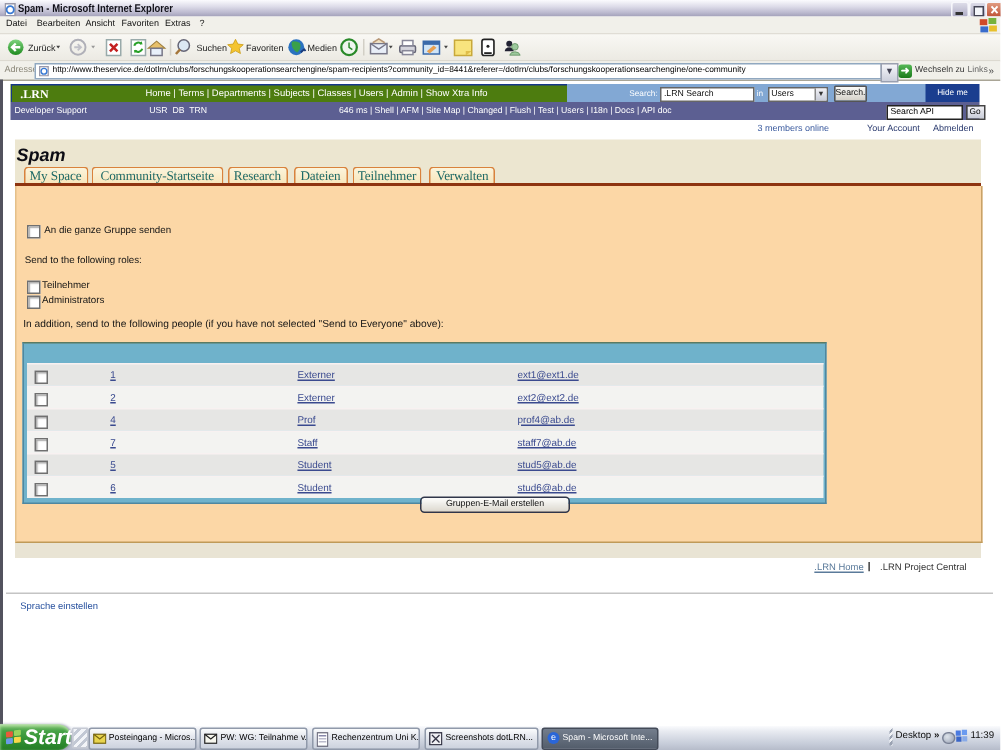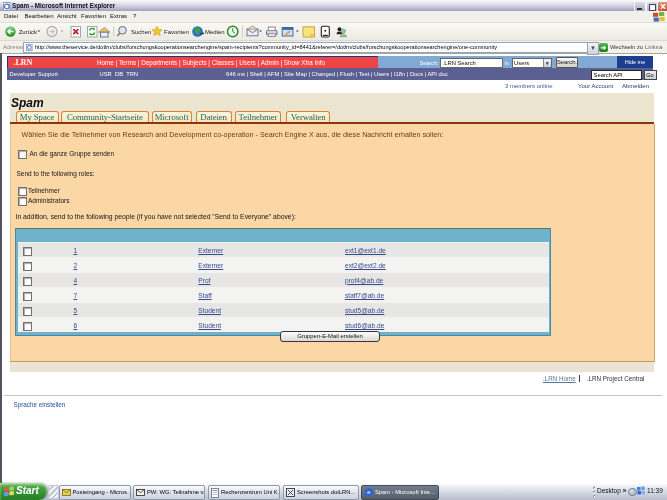--- a/index.html
+++ b/index.html
@@ -19,21 +19,21 @@
 #toolbar{left:0;top:23px;width:667px;height:17px;background:linear-gradient(#f9f8f4,#eceae3);
  border-bottom:1px solid #dcd9d0;}
 #addrbar{left:0;top:41px;width:667px;height:12px;background:#f1f0ea;border-bottom:1px solid #a9a596;font-size:7px;}
 #addr-label{left:3px;top:44px;color:#8a8678;font-size:6px;}
 #addr-input{left:23px;top:42px;width:563px;height:9px;background:#fff;border:1px solid #90a8c0;font-size:5.6px;color:#000;line-height:9px;white-space:nowrap;overflow:hidden;}
 #addr-drop{left:587px;top:42px;width:10px;height:11px;background:linear-gradient(#f6f6fa,#ccd0dc);border:1px solid #9aa0b0;font-size:6px;line-height:10px;text-align:center;color:#445;}
 #go-ico{left:599px;top:43px;width:9px;height:9px;background:linear-gradient(#55b855,#1a7a1a);border-radius:2px;color:#fff;font-size:7px;line-height:9px;text-align:center;font-weight:bold;}
 #go-txt{left:610px;top:44px;font-size:5.8px;color:#333;white-space:nowrap;}
 #links-txt{left:645px;top:44px;font-size:5.8px;color:#666;}
 
-#bluebar{left:7px;top:56px;width:617px;height:12px;background:#ef4444;box-shadow:inset 0 1px 0 #16368a, inset 1px 0 0 #16368a;}
+#bluebar{left:7px;top:56px;width:617px;height:12px;background:#4d7c0f;box-shadow:inset 0 1px 0 #16368a, inset 1px 0 0 #16368a;}
 #lrnlogo{left:6.5px;top:1.5px;color:#fff;
  font-family:"Liberation Serif",serif;font-weight:bold;font-size:8px;}
 #nav1{left:90px;top:2.5px;color:#fff;font-size:6.3px;letter-spacing:0;}
 #searchpanel{left:370.5px;top:0;width:242.5px;height:12px;background:#82a8d4;}
 #hideme{left:610px;top:0;width:36px;height:12px;background:#1b3e8f;color:#fff;font-size:5.5px;line-height:12px;text-align:center;}
 #purplebar{left:7px;top:68px;width:646px;height:12px;background:#5c5f92;color:#fff;font-size:5.8px;}
 
 #memline{left:0;top:80px;width:667px;height:13px;font-size:6px;}
 #beigetop{left:9.5px;top:93px;width:644.5px;height:29px;background:#ece6d0;}
 #spamh{left:11px;top:95.5px;font-size:12px;font-weight:bold;color:#0c0c14;font-style:italic;}
@@ -52,21 +52,21 @@
 #beigebot{left:9.5px;top:361.5px;width:644.5px;height:10px;background:#e9e4d4;}
 #hr1{left:4px;top:395px;width:658px;height:1px;background:#c4c4c4;}
 #sprache{left:13.5px;top:401px;font-size:6.3px;color:#26509e;}
 
 #taskbar{left:0;top:483px;width:667px;height:17px;
  background:linear-gradient(#fafbfd 0%,#e8ebf1 20%,#c6ccd9 70%,#b2b8c6 100%);
  border-top:1px solid #fff;}
 #startbtn{left:0;top:483px;width:47px;height:17px;border-radius:0 8px 8px 0;
  background:linear-gradient(#8cc87c 0%,#47a347 25%,#2e8c2f 70%,#267d27 100%);
  box-shadow:inset 0 1px 2px #b8e4a8, 1px 0 2px #8890a0;
- color:#fff;font-size:10px;font-weight:bold;font-style:italic;line-height:16px;}
+ color:#fff;font-size:14px;font-weight:bold;font-style:italic;line-height:16px;}
 .tbtn{position:absolute;top:485px;height:12.5px;border-radius:2px;border:1px solid #9099aa;
  background:linear-gradient(#fafbfc 0%,#e4e7ee 40%,#ccd2de 100%);font-size:5.8px;color:#000;line-height:12px;white-space:nowrap;overflow:hidden;}
 #tbtn-act{background:linear-gradient(#737d8c,#535d6b);color:#fff;border-color:#434a58;}
 .ticon{display:inline-block;vertical-align:top;margin-top:2px;}
 </style></head>
 <body>
 <div id="root">
 
  <div class="abs" id="titlebar"></div>
  <svg class="abs" style="left:3px;top:1.5px;" width="8" height="9" viewBox="0 0 8 9">
@@ -196,28 +196,27 @@
  <div class="abs" id="memline">
   <span class="abs" style="left:505px;top:3px;color:#3a5a9e;">3 members online</span>
   <span class="abs" style="left:578px;top:3px;color:#2a3a6e;">Your Account</span>
   <span class="abs" style="left:622px;top:3px;color:#2a3a6e;">Abmelden</span>
  </div>
 
  <div class="abs" id="beigetop"></div>
  <div class="abs" id="spamh">Spam</div>
  <span class="tab" style="left:15.5px;width:41px;">My Space</span>
  <span class="tab" style="left:61px;width:85.7px;">Community-Startseite</span>
- <span class="tab" style="left:151.7px;width:37.9px;">Microsoft</span>
+ <span class="tab" style="left:151.7px;width:37.9px;">Research</span>
  <span class="tab" style="left:195.5px;width:34.2px;">Dateien</span>
  <span class="tab" style="left:234.6px;width:44.8px;">Teilnehmer</span>
  <span class="tab" style="left:286.3px;width:41.8px;">Verwalten</span>
  <div class="abs" id="maroonline"></div>
 
  <div class="abs" id="peach">
-  <div class="ptx" style="left:11px;top:6px;color:#6a4012;font-size:7.2px;">Wählen Sie die Teilnehmer von Research and Development co-operation - Search Engine X aus, die diese Nachricht erhalten sollen:</div>
   <div class="cbx" style="left:7.5px;top:25.5px;"></div>
   <div class="ptx" style="left:19px;top:26px;">An die ganze Gruppe senden</div>
   <div class="ptx" style="left:6px;top:45.5px;">Send to the following roles:</div>
   <div class="cbx" style="left:7.5px;top:63px;"></div>
   <div class="ptx" style="left:17.5px;top:63px;">Teilnehmer</div>
   <div class="cbx" style="left:7.5px;top:73px;"></div>
   <div class="ptx" style="left:17.5px;top:73px;">Administrators</div>
   <div class="ptx" style="left:5px;top:88.5px;font-size:6.8px;">In addition, send to the following people (if you have not selected "Send to Everyone" above):</div>
  </div>
 

